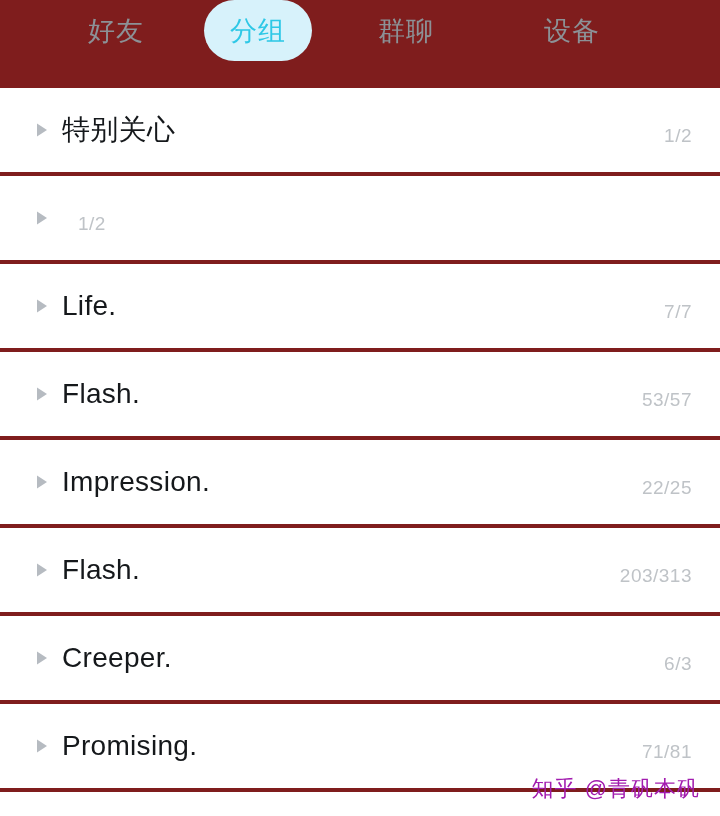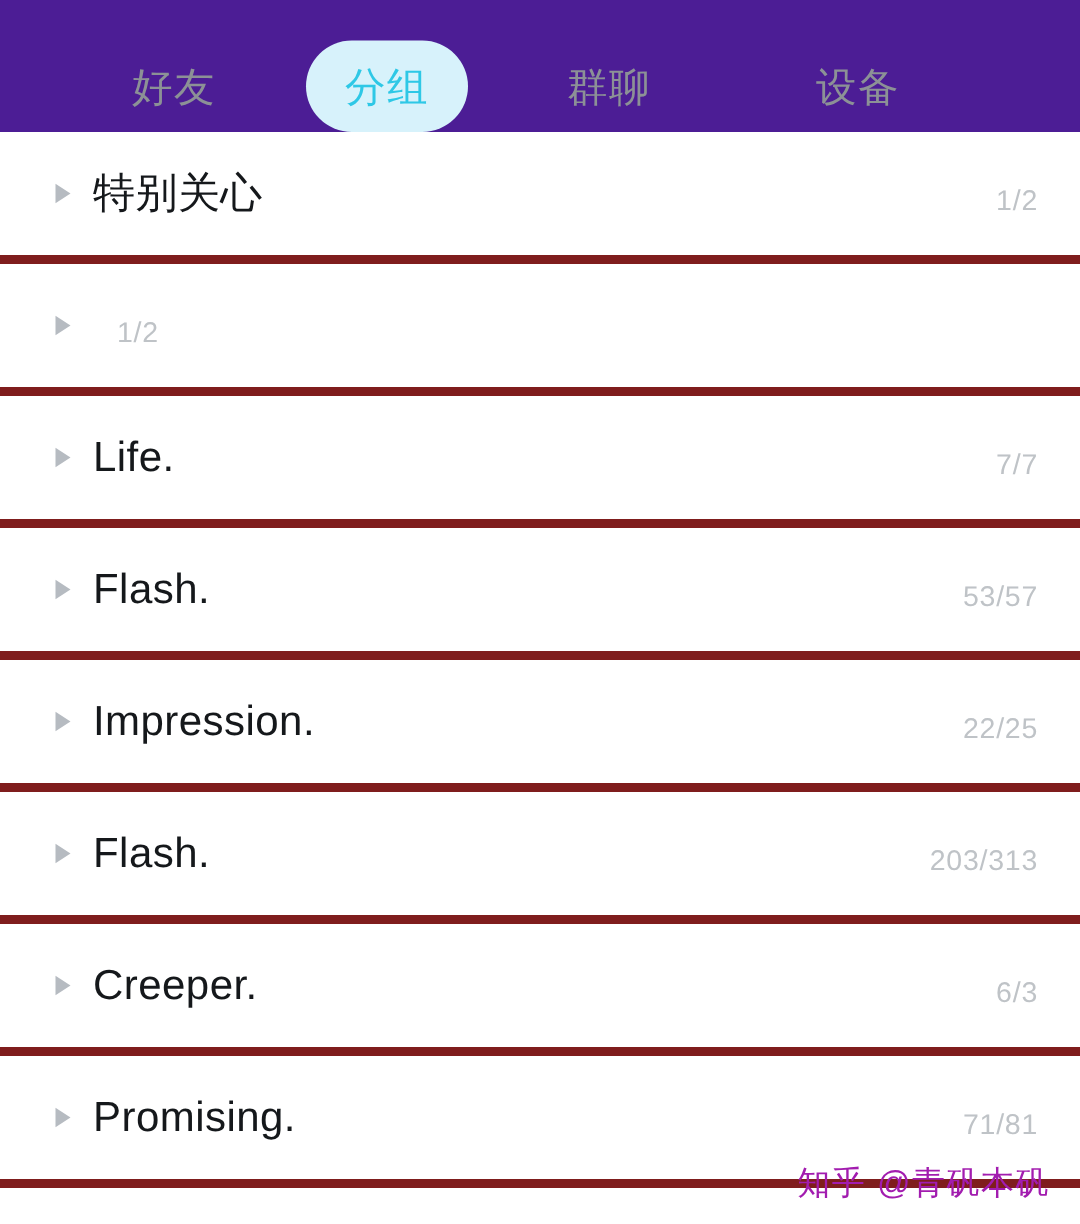--- a/index.html
+++ b/index.html
@@ -13,22 +13,22 @@
     overflow: hidden;
     font-family: "Liberation Sans", "DejaVu Sans", sans-serif;
     -webkit-font-smoothing: antialiased;
     position: relative;
   }
 
   
   #tabbar {
     height: 88px;
     display: flex;
-    align-items: flex-end;
-    background: #4c1d95;
+    align-items: flex-start;
+    background: #7f1d1d;
     position: relative;
   }
   .tab {
     flex: 0 0 auto;
     display: flex;
     align-items: center;
     justify-content: center;
     height: 61px;
     box-sizing: border-box;
     font-size: 27px;
@@ -51,21 +51,21 @@
   
   #group-list {
     width: 720px;
   }
   .group-row {
     height: 88px;
     box-sizing: border-box;
     display: flex;
     align-items: center;
     padding: 0 28px 0 34px;
-    border-bottom: 6px solid #7f1d1d;
+    border-bottom: 4px solid #7f1d1d;
     background: #ffffff;
     cursor: pointer;
     user-select: none;
   }
   .expander {
     flex: 0 0 auto;
     width: 16px;
     height: 18px;
     margin-right: 12px;
     display: flex;

